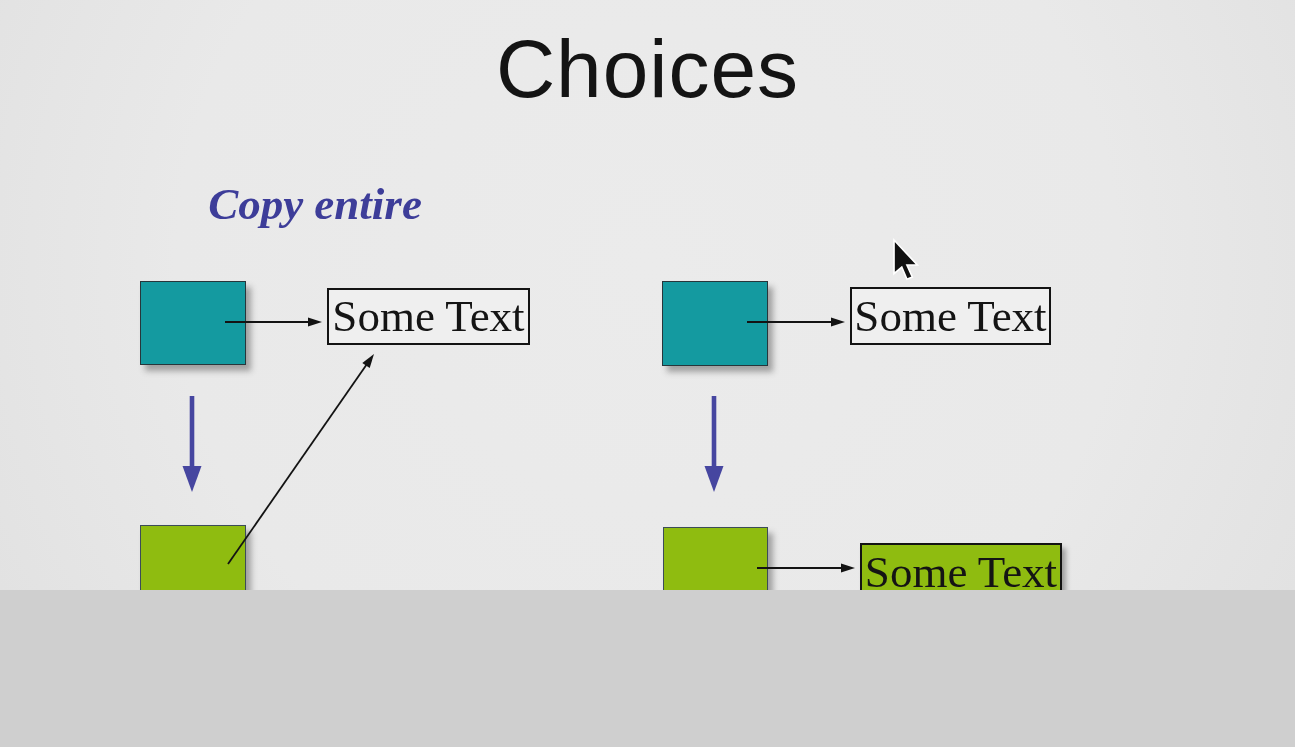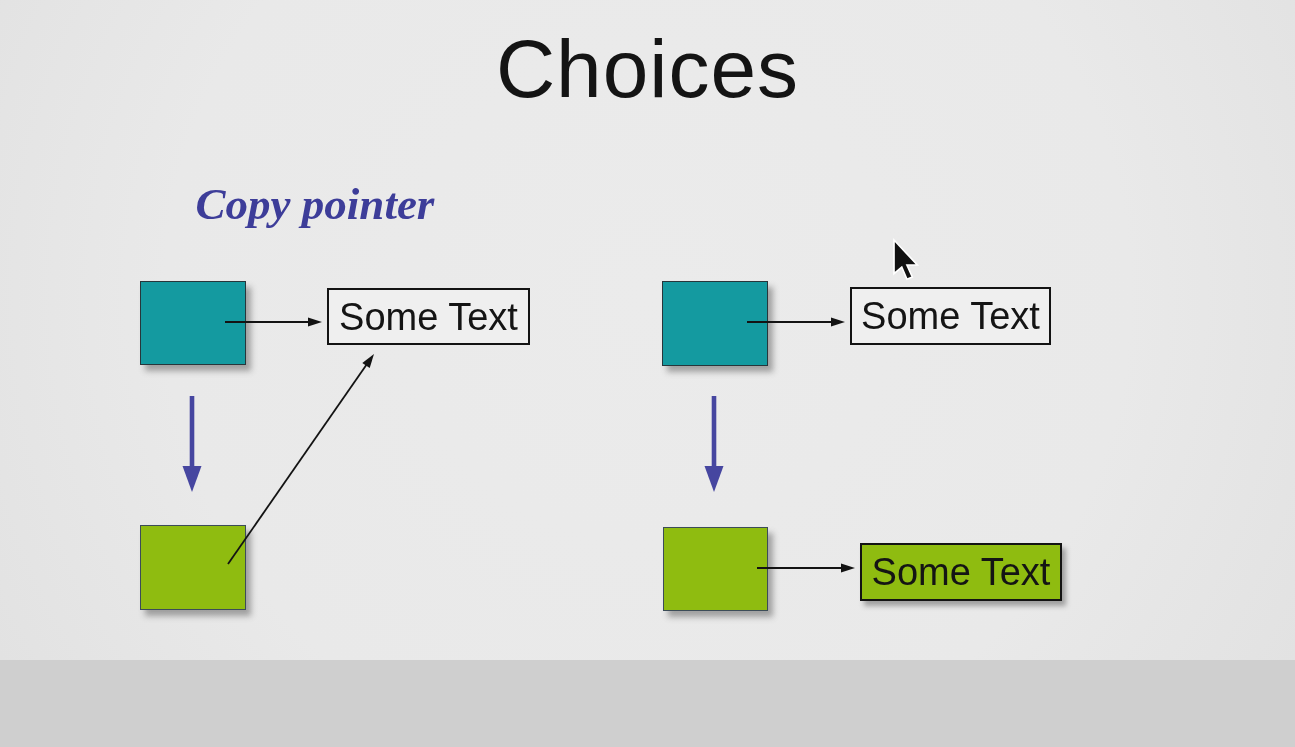--- a/index.html
+++ b/index.html
@@ -1,19 +1,19 @@
 <!DOCTYPE html>
 <html style="--background: #e9e9e9; --heading-blue: #3d3d99; --arrow-blue: #4646a0; --teal-block: #149aa0; --green-block: #8fbc10; --box-background: #efefef; --border-black: #131313; --text-black: #141414;"><head>
 <meta charset="utf-8">
 <style>
   html, body { margin: 0; padding: 0; background: #cfcfcf; }
   .slide {
     position: relative;
     width: 1295px;
-    height: 660px;
+    height: 590px;
     overflow: hidden;
     background: radial-gradient(circle at 50% 45%, #ebebeb 0%, var(--background, #e9e9e9) 65%, #e2e2e2 100%);
     font-family: "Liberation Serif", serif;
   }
   .title {
     position: absolute;
     left: 0; right: 0; top: 28px;
     margin: 0;
     text-align: center;
     font-family: "Liberation Sans", sans-serif;
@@ -49,22 +49,22 @@
   .block.green {
     background: var(--green-block, #8fbc10);
     border: 1px solid #3c4c58;
   }
   .textbox {
     position: absolute;
     box-sizing: border-box;
     display: flex;
     align-items: center;
     justify-content: center;
-    font-family: Liberation Sans, sans-serif;
-    font-size: 38px;
+    font-family: Liberation Serif, serif;
+    font-size: 45px;
     line-height: 1;
     color: var(--text-black, #141414);
     border: 2px solid var(--border-black, #111111);
   }
   .textbox.light { background: var(--box-background, #efefef); }
   .textbox.greenfill {
     background: var(--green-block, #8fbc10);
     box-shadow: 4px 5px 5px rgba(70,70,70,0.45);
   }
   .overlay {
@@ -78,21 +78,21 @@
   .head-blue   { fill: var(--arrow-blue, #4646a0); stroke: none; }
   .cursor-shape { fill: #111111; stroke: #ffffff; stroke-width: 0.9px; }
 </style>
 </head>
 <body>
 
 <div class="slide">
 
   <h1 class="title">Choices</h1>
 
-  <div class="heading left">Copy pointer</div>
+  <div class="heading left">Copy entire</div>
 
   <div class="block teal" style="left:140px; top:281px; width:106px; height:84px;"></div>
   <div class="textbox light" style="left:327px; top:288px; width:203px; height:57px;">
     <span>Some Text</span>
   </div>
   <div class="block green" style="left:140px; top:525px; width:106px; height:85px;"></div>
 
   <div class="block teal" style="left:662px; top:281px; width:106px; height:85px;"></div>
   <div class="textbox light" style="left:850px; top:287px; width:201px; height:58px;">
     <span>Some Text</span>

